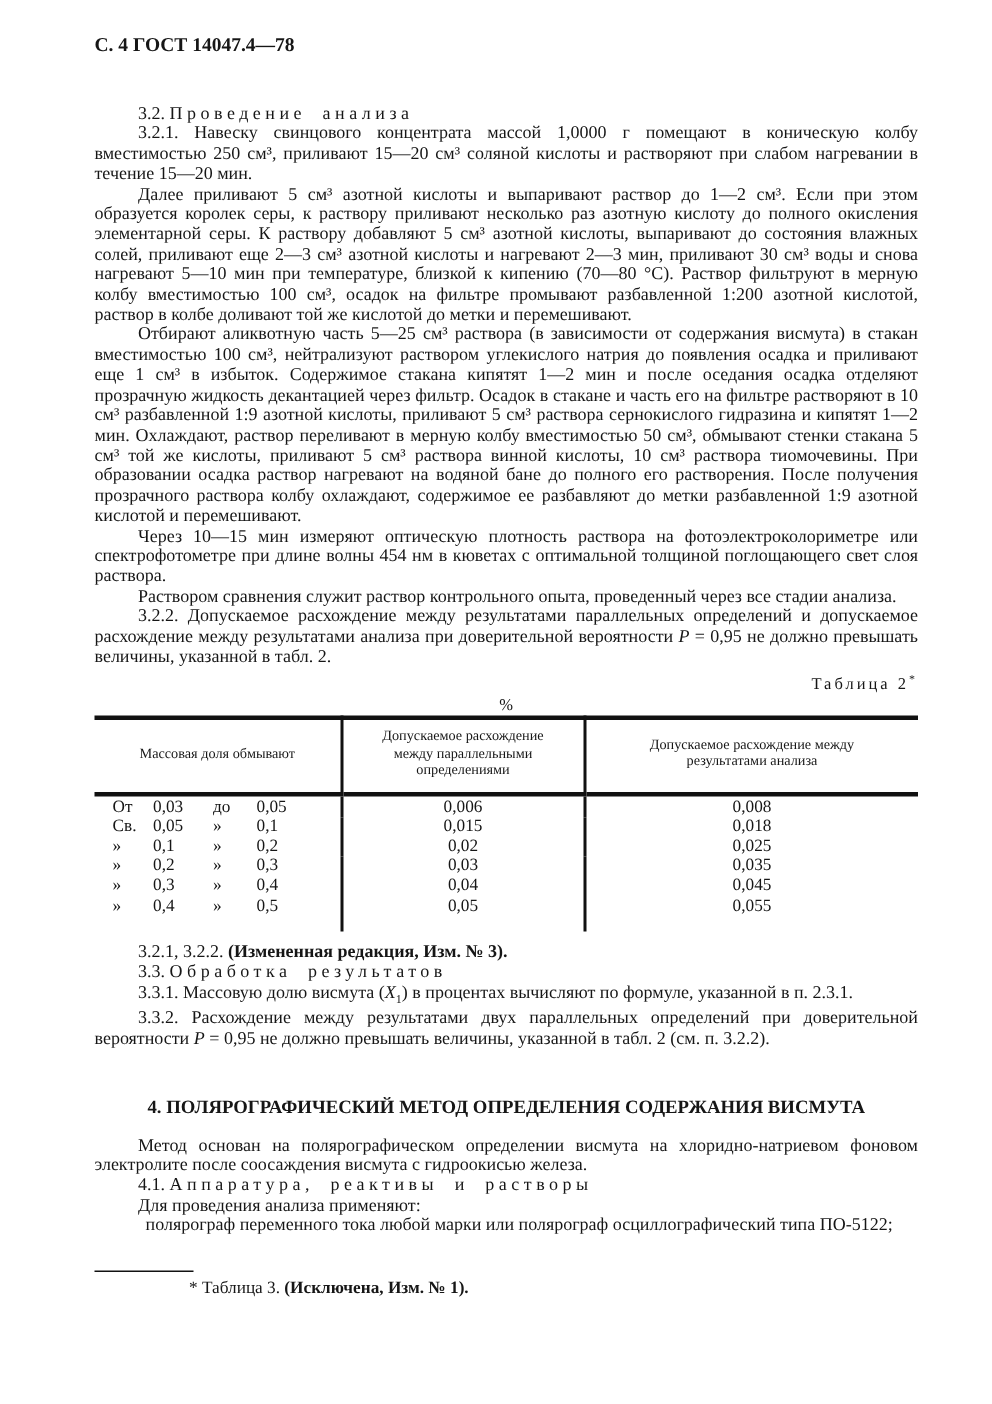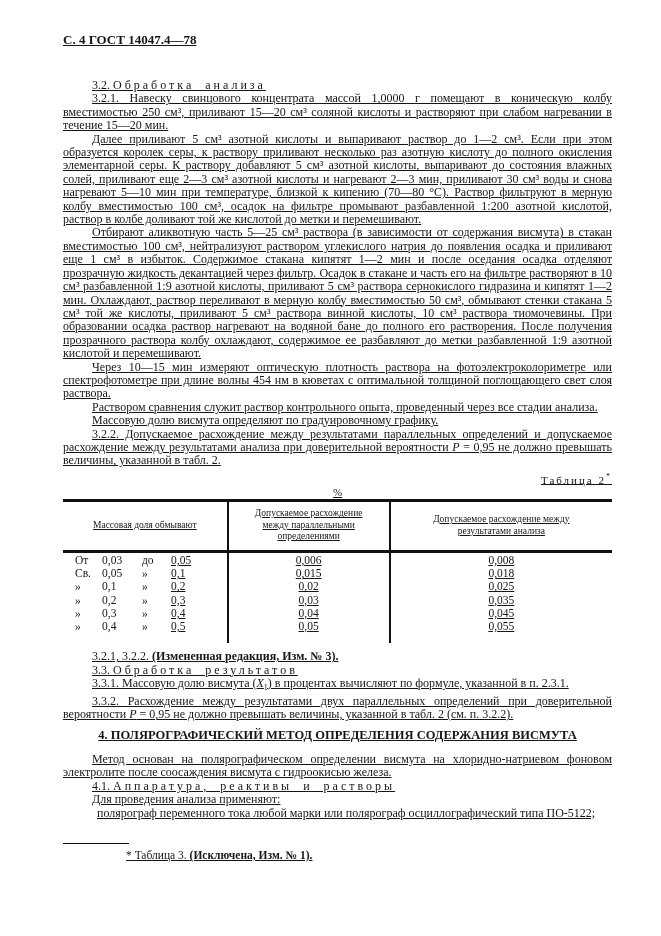--- a/index.html
+++ b/index.html
@@ -5,21 +5,21 @@
   html,body { margin:0; padding:0; background:#ffffff; }
   .page {
     position:relative;
     width:661px; height:936px;
     background:#ffffff;
     font-family:"Liberation Serif", serif;
     color:#161616;
     overflow:hidden;
   }
   .content {
-    position:absolute; left:63px; top:32px; width:549px;text-decoration:underline;
+    position:absolute; left:63px; top:22px; width:549px;
   }
   .doc-header {
     font-weight:bold; font-size:13px; margin:0 0 31px 0;
   }
   p, .para {
     margin:0; font-size:12px; line-height:13.4px;
     text-align:justify; text-indent:29px;
   }
   .no-indent { text-indent:0;margin-left:34px; }
   .h-spaced { font-size:12px; line-height:13.4px; text-indent:29px; margin:0; }
@@ -49,48 +49,47 @@
   table.t2 tbody tr:first-child td { padding-top:1px;margin-top:33px; }
   table.t2 tbody tr:last-child td { padding-bottom:10px; }
   table.t2 td.range { text-align:left; padding-left:12px; }
   .rp  { display:inline-block; width:27px; }
   .rv1 { display:inline-block; width:40px; }
   .rsep{ display:inline-block; width:29px; }
 
   .amended { margin-top:7px; }
   .sec4-title {
     text-align:center; font-weight:bold; font-size:12.5px; line-height:15.5px;
-    margin:6px 0 10px; text-indent:0;
+    margin:32px 0 10px; text-indent:0;
   }
   .metod { margin-bottom:0; }
   .footnote-rule {
     width:66px; height:0; border-top:1.3px solid #111; margin-top:23px;
   }
   .footnote { font-size:11.5px; margin-top:5px; text-indent:29px; }
   b { font-weight:bold; }
 </style>
 </head>
 <body>
 
 <div class="page">
   <div class="content">
 
     <div class="doc-header">С. 4 ГОСТ 14047.4—78</div>
 
     <div class="h-spaced">
       <span>3.2.</span>
-      <span class="sp">Обработка анализа</span>
+      <span class="sp">Проведение анализа</span>
     </div>
 
     <p>3.2.1. Навеску свинцового концентрата массой 1,0000 г помещают в коническую колбу вместимостью 250 см³, приливают 15—20 см³ соляной кислоты и растворяют при слабом нагревании в течение 15—20 мин.</p>
     <p>Далее приливают 5 см³ азотной кислоты и выпаривают раствор до 1—2 см³. Если при этом образуется королек серы, к раствору приливают несколько раз азотную кислоту до полного окисления элементарной серы. К раствору добавляют 5 см³ азотной кислоты, выпаривают до состояния влажных солей, приливают еще 2—3 см³ азотной кислоты и нагревают 2—3 мин, приливают 30 см³ воды и снова нагревают 5—10 мин при температуре, близкой к кипению (70—80 °С). Раствор фильтруют в мерную колбу вместимостью 100 см³, осадок на фильтре промывают разбавленной 1:200 азотной кислотой, раствор в колбе доливают той же кислотой до метки и перемешивают.</p>
     <p>Отбирают аликвотную часть 5—25 см³ раствора (в зависимости от содержания висмута) в стакан вместимостью 100 см³, нейтрализуют раствором углекислого натрия до появления осадка и приливают еще 1 см³ в избыток. Содержимое стакана кипятят 1—2 мин и после оседания осадка отделяют прозрачную жидкость декантацией через фильтр. Осадок в стакане и часть его на фильтре растворяют в 10 см³ разбавленной 1:9 азотной кислоты, приливают 5 см³ раствора сернокислого гидразина и кипятят 1—2 мин. Охлаждают, раствор переливают в мерную колбу вместимостью 50 см³, обмывают стенки стакана 5 см³ той же кислоты, приливают 5 см³ раствора винной кислоты, 10 см³ раствора тиомочевины. При образовании осадка раствор нагревают на водяной бане до полного его растворения. После получения прозрачного раствора колбу охлаждают, содержимое ее разбавляют до метки разбавленной 1:9 азотной кислотой и перемешивают.</p>
     <p>Через 10—15 мин измеряют оптическую плотность раствора на фотоэлектроколориметре или спектрофотометре при длине волны 454 нм в кюветах с оптимальной толщиной поглощающего свет слоя раствора.</p>
     <p>Раствором сравнения служит раствор контрольного опыта, проведенный через все стадии анализа.</p>
-    <p>Массовую долю висмута определяют по градуировочному графику.</p>
     <p><span>3.2.2. Допускаемое расхождение между результатами параллельных определений и допускаемое расхождение между результатами анализа при доверительной вероятности </span><span class="var">Р</span><span> = 0,95 не должно превышать величины, указанной в табл. 2.</span></p>
 
     <div class="tbl-caption"><span>Таблица 2</span><sup>*</sup></div>
     <div class="tbl-unit">%</div>
 
     <table class="t2">
       <colgroup>
           <col class="c1">
           <col class="c2">
           <col class="c3">

